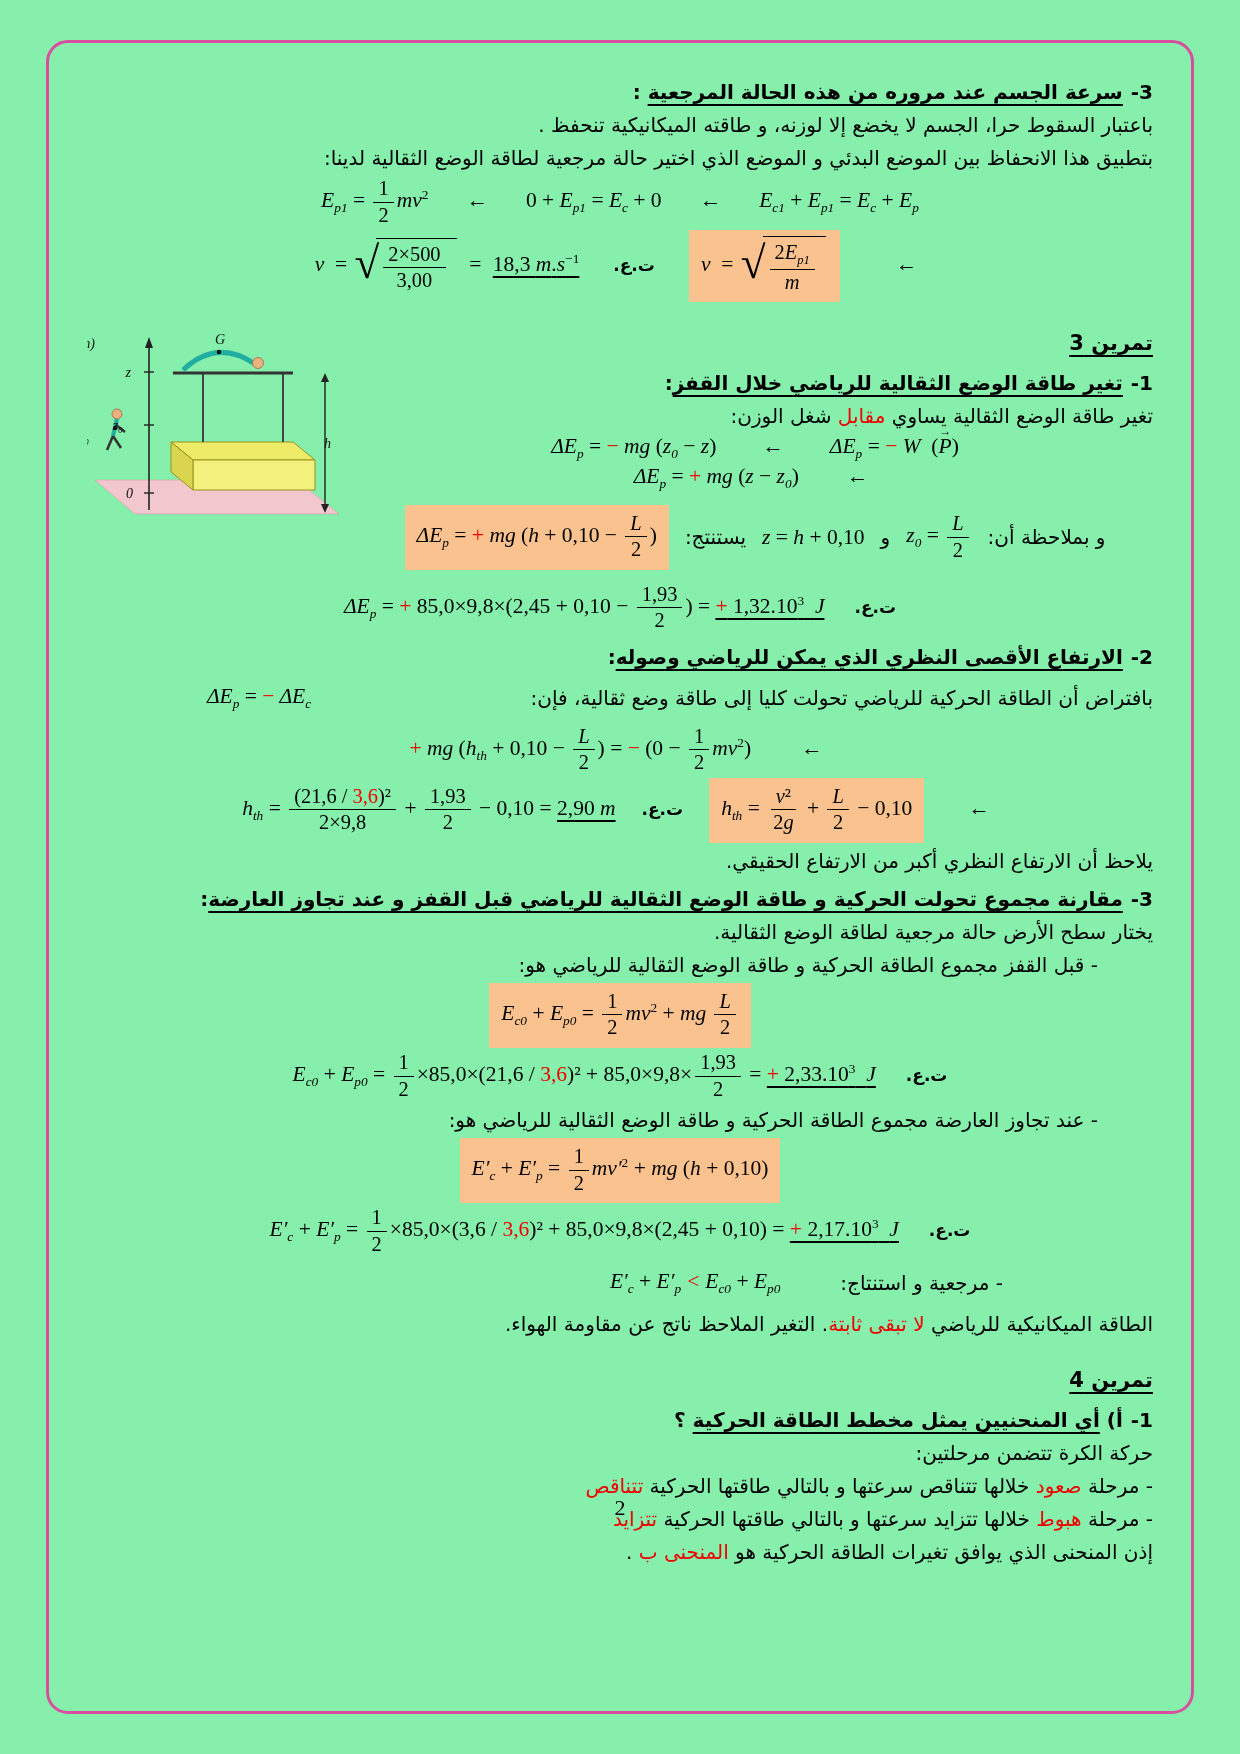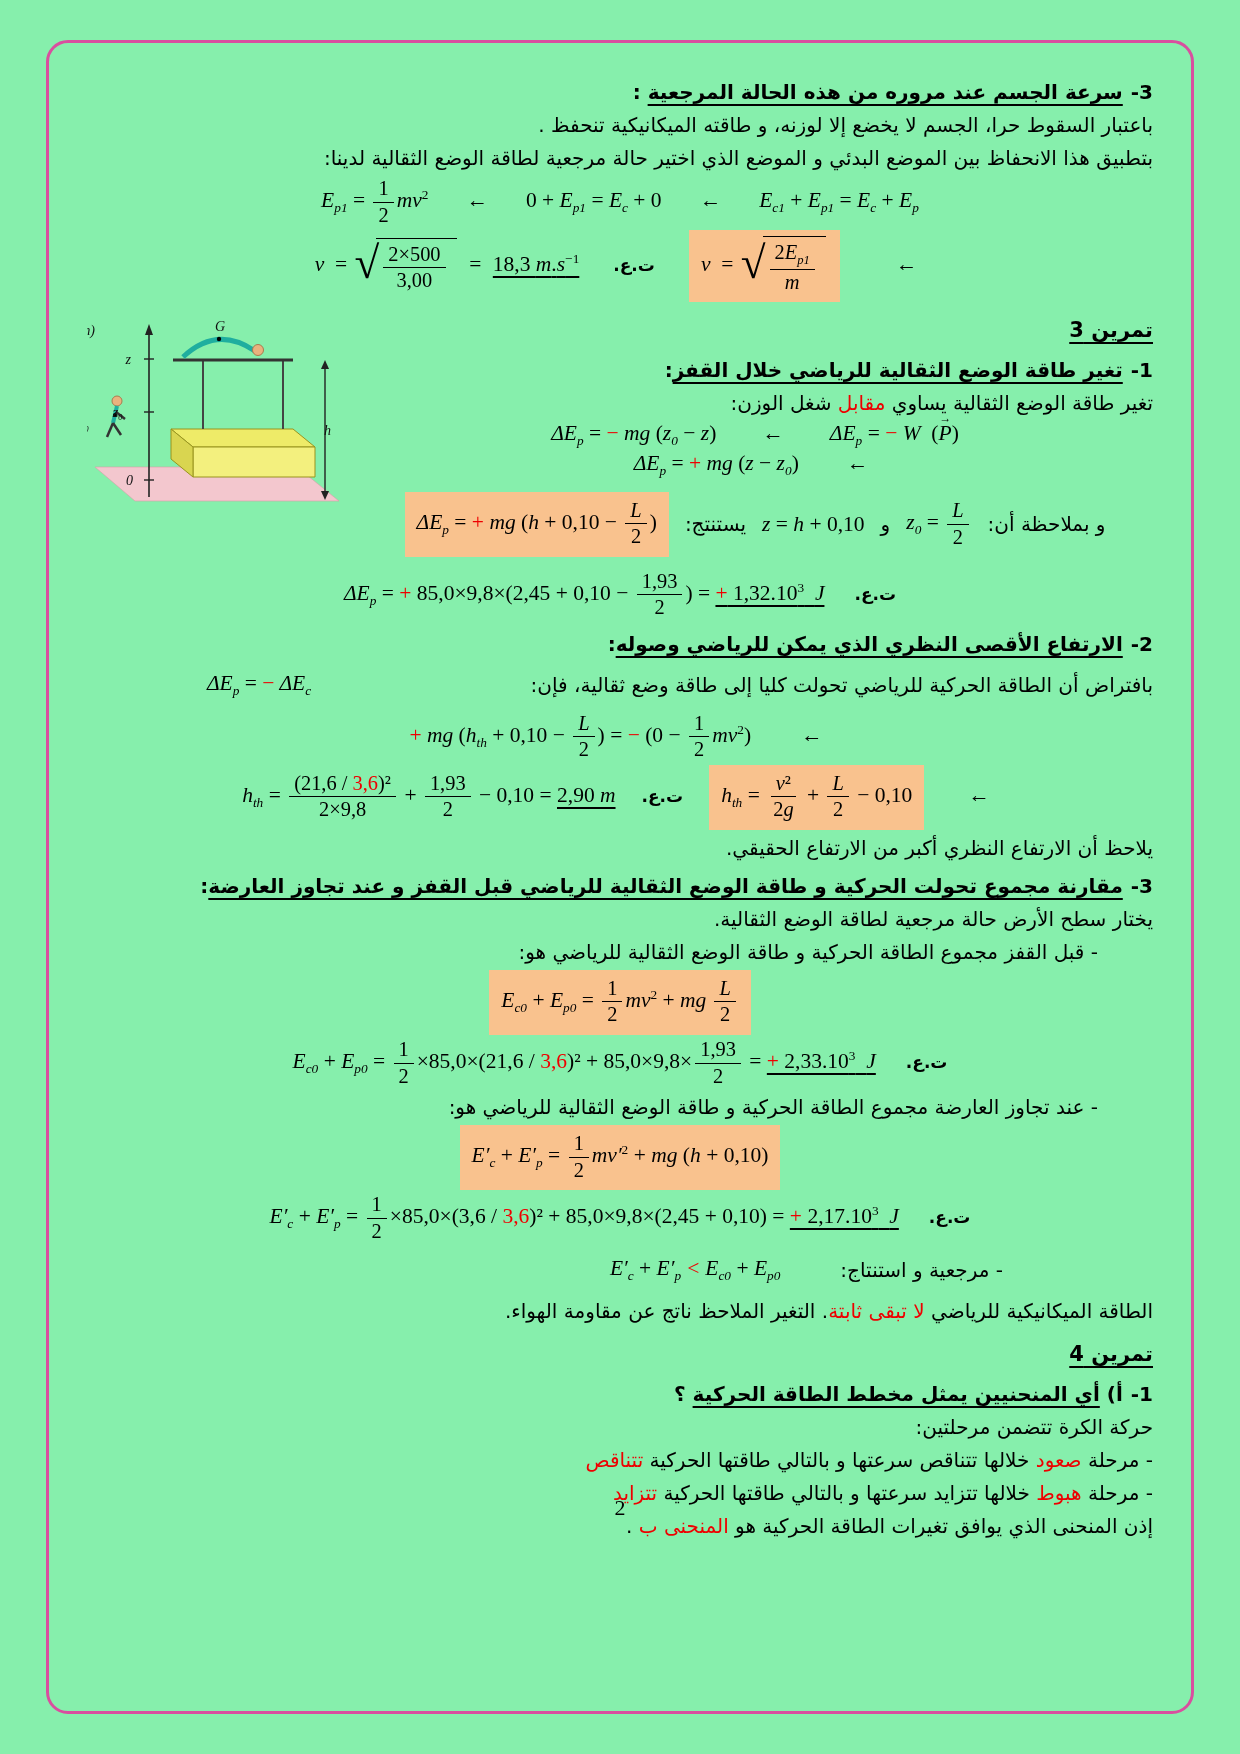--- a/index.html
+++ b/index.html
@@ -5,21 +5,21 @@
   html,body { margin:0; padding:0; background:#ffffff; }
   .page { position:relative; width:1240px; height:1754px; background:#86efac; overflow:hidden;
           font-family:"DejaVu Sans", sans-serif; color:#000; }
   .frame { position:absolute; left:46px; right:46px; top:40px; bottom:40px;
            border:3px solid #d94f9f; border-radius:22px; padding:26px 38px 20px;
            box-sizing:border-box; direction:rtl; }
 
   
   .ar { text-align:right; font-size:20px; line-height:1.5; margin:3px 0; }
   .ar.h { font-weight:bold; margin-top:8px; }
-  .ar.title { font-weight:bold; font-size:21px; margin-top:13px; margin-bottom:4px; }
+  .ar.title { font-weight:bold; font-size:21px; margin-top:26px; margin-bottom:4px; }
   .indent { padding-right:55px; }
 
   
   .math-row { direction:ltr; text-align:center; font-family:"Liberation Serif","DejaVu Serif",serif;
               font-size:21.5px; margin:2px 0; }
   .math-inline { direction:ltr; unicode-bidi:isolate; font-family:"Liberation Serif","DejaVu Serif",serif;
                  font-size:21.5px; white-space:nowrap; }
   .mix-row { display:flex; direction:rtl; align-items:center; justify-content:center;
              gap:16px; margin:12px 0; flex-wrap:nowrap; }
   .mix-row.sb { justify-content:space-between; padding-left:120px; }

